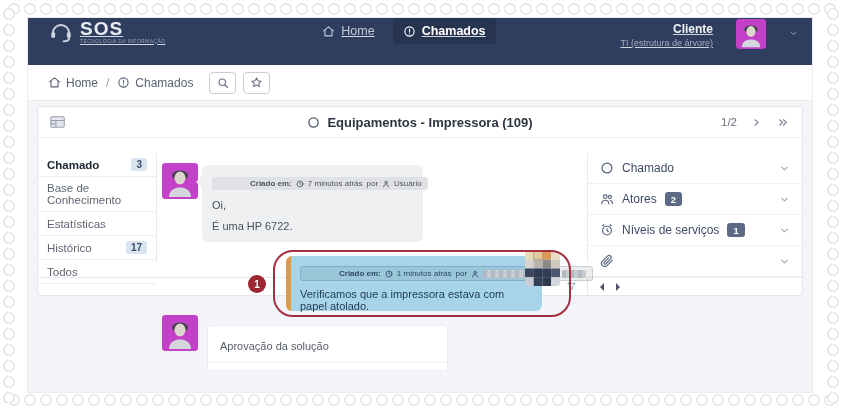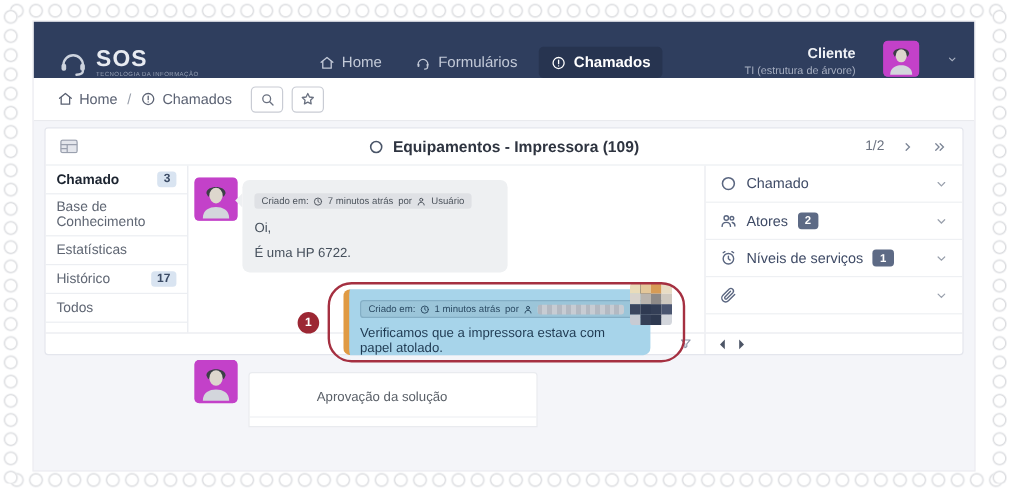--- a/index.html
+++ b/index.html
@@ -17,21 +17,21 @@
     background-image:radial-gradient(circle at 7px 8px, #ffffff 4.2px, #d9dadd 5px, #eff0f2 5.8px, rgba(0,0,0,0) 6.4px);
     background-size:14px 16px; background-repeat:repeat-y; }
   .perf-top { top:2px; } .perf-bottom { bottom:2px; }
   .perf-left { left:2px; } .perf-right { right:2px; }
 
   
   .screen { position:absolute; left:28px; top:18px; width:784px; height:374px;
     background:#f4f5f9; overflow:hidden; box-shadow:0 0 0 1px #ececf0; z-index:2; }
 
   
-  .navbar { height:47px; background:#2f3e5e; display:flex; align-items:flex-end; color:#cfd5e1; }
+  .navbar { height:47px; background:#2f3e5e; display:flex; align-items:flex-start; color:#cfd5e1;text-decoration:underline; }
   .logo { display:flex; align-items:center; gap:6px; padding:0 22px 0 20px; cursor:pointer; }
   .logo-txt { line-height:1; }
   .logo-title { font-size:19px; font-weight:bold; color:#e8ebf1; letter-spacing:1px; }
   .logo-sub { display:block; font-size:5px; color:#97a1b5; letter-spacing:.4px; margin-top:1px; }
   .nav-center { flex:1; display:flex; justify-content:center; align-items:center; gap:8px; }
   .nav-item { display:flex; align-items:center; gap:6px; font-size:12.5px; color:#c3cad8;
     padding:6px 10px; border-radius:4px; cursor:pointer; text-decoration:none; }
   .nav-item.active { background:#273450; color:#ffffff; font-weight:bold; }
   .user { display:flex; align-items:center; gap:23px; padding-right:14px; cursor:pointer; }
   .user-text { text-align:right; line-height:1.25; }
@@ -44,21 +44,21 @@
     display:flex; align-items:center; padding:0 20px; }
   .crumb { display:flex; align-items:center; gap:5px; font-size:12px; color:#5a6172; cursor:pointer; }
   .crumb-sep { margin:0 8px; color:#9aa0ac; font-size:12px; }
   .tool-btn { width:27px; height:22px; border:1px solid #c9ccd4; border-radius:4px; background:#fff;
     color:#6a7180; display:flex; align-items:center; justify-content:center; cursor:pointer; }
   .tool-btn.first { margin-left:16px; } .tool-btn + .tool-btn { margin-left:7px; }
 
   
   .main { height:291px; padding:5px 9px 0 9px; }
   .card { background:#fff; border:1px solid #e4e6ed; border-radius:3px; height:190px;
-    display:flex; flex-direction:column; }
+    display:flex; flex-direction:column;gap:15px; }
   .card-header { height:31px; display:flex; align-items:center; padding:0 12px;
     border-bottom:1px solid #eceef2; position:relative; }
   .layout-icon { color:#9aa0ae; }
   .title-wrap { position:absolute; left:0; right:0; display:flex; justify-content:center;
     align-items:center; gap:7px; pointer-events:none; }
   .title { font-size:13px; font-weight:bold; color:#2e3440; }
   .pager { margin-left:auto; display:flex; align-items:center; gap:14px; color:#6b7280;
     font-size:11.5px; z-index:1; }
   .pager .pg-btn { cursor:pointer; color:#7c8596; display:flex; }
 
@@ -75,41 +75,41 @@
   
   .timeline { flex:1; position:relative; min-width:0; }
   .tl-avatar { position:absolute; width:36px; height:36px; border-radius:4px;
     background:#c341c9; overflow:hidden; }
   .bubble1 { position:absolute; left:45px; top:12px; width:221px; height:77px;
     background:#eef0f2; border-radius:6px; padding:7px 10px; }
   .bubble1:before { content:""; position:absolute; left:-6px; top:11px; border:6px solid transparent;
     border-right-color:#eef0f2; border-left:0; }
   .chip { display:inline-flex; align-items:center; gap:4px; background:#dfe1e5; color:#4e555e;
     border-radius:3px; padding:2px 6px; font-size:8px; white-space:nowrap; }
-  .chip b { font-weight:normal; }
+  .chip b { font-weight:bold;margin-left:32px; }
   .msg-line { font-size:11px; color:#46505c; margin-top:9px; }
 
   .annot-circle { position:absolute; left:91px; top:122px; width:18px; height:18px; border-radius:50%;
     background:#9c2733; color:#fff; font-size:10px; font-weight:bold;
     display:flex; align-items:center; justify-content:center; z-index:4; }
   .annot-outline { position:absolute; left:116px; top:97px; width:298px; height:67px;
     border:2px solid #a53041; border-radius:20px; z-index:3; pointer-events:none; }
   .bubble2 { position:absolute; left:129px; top:103px; width:256px; height:55px;
     background:#a7d4ea; border-radius:6px; border-left:5px solid #e09a44; padding:6px 9px; }
   .bubble2 .chip { background:rgba(0,0,0,0.07); border:1px solid rgba(23,68,99,0.18); color:#2b4a63; }
   .bubble2 .msg-line { color:#1f3a52; margin-top:7px; }
   .redact { display:inline-block; height:8px; border-radius:2px; vertical-align:middle;
     background:repeating-linear-gradient(90deg,#b3b9c2 0 4px,#c7ccd3 4px 8px); }
   .redact.r1 { width:72px; } .redact.r2 { width:24px; margin-left:3px; }
   .pix-avatar { position:absolute; left:368px; top:98px; width:35px; height:35px; border-radius:3px;
     overflow:hidden; z-index:2; }
 
   .approval-box { position:absolute; left:50px; top:172px; width:241px; height:46px;
     background:#fff; border:1px solid #e9ebef; border-radius:3px 3px 0 0; padding:10px 12px 0; }
-  .approval-label { font-size:11px; color:#5a6068;margin-left:44px; }
+  .approval-label { font-size:11px; color:#5a6068; }
   .approval-div { position:absolute; left:0; right:0; bottom:0; border-top:1px solid #eef0f3; height:8px; }
 
   
   .accordion { width:215px; border-left:1px solid #e8eaef; flex:none; }
   .acc-row { display:flex; align-items:center; gap:8px; padding:0 12px; height:31px;
     border-bottom:1px solid #eef0f3; cursor:pointer; }
   .acc-icon { color:#5a6680; flex:none; }
   .acc-label { font-size:12px; color:#3f4b66; }
   .badge-dark { background:#5d6a85; color:#fff; font-size:9.5px; padding:1.5px 6px;
     border-radius:3px; font-weight:bold; }
@@ -155,31 +155,20 @@
 
       <nav class="nav-center">
         <a class="nav-item">
           <span>
             <svg width="13" height="13" viewBox="0 0 24 24" fill="none" stroke="currentColor" stroke-width="2" stroke-linecap="round" stroke-linejoin="round">
               <path d="M3 11 12 3.5 21 11"></path>
                 <path d="M5.5 9.5V20h13V9.5"></path>
             </svg>
           </span>
           <span>Home</span>
-        </a>
-        <a class="nav-item">
-          <span>
-            <svg width="13" height="13" viewBox="0 0 24 24" fill="none" stroke="currentColor" stroke-width="2" stroke-linecap="round">
-              <path d="M4.5 14a7.5 7.5 0 0 1 15 0"></path>
-              <rect x="3.5" y="13" width="3" height="5" rx="1.4" fill="currentColor" stroke="none"></rect>
-              <rect x="17.5" y="13" width="3" height="5" rx="1.4" fill="currentColor" stroke="none"></rect>
-              <path d="M19 18.5c0 2-2.2 2.8-4.5 2.8"></path>
-            </svg>
-          </span>
-          <span>Formulários</span>
         </a>
         <a class="nav-item active">
           <span>
             <svg width="13" height="13" viewBox="0 0 24 24" fill="none" stroke="currentColor" stroke-width="2" stroke-linecap="round">
               <circle cx="12" cy="12" r="8.5"></circle>
                 <path d="M12 7.5v5.5"></path>
                 <path d="M12 16.3v.2"></path>
             </svg>
           </span>
           <span>Chamados</span>

